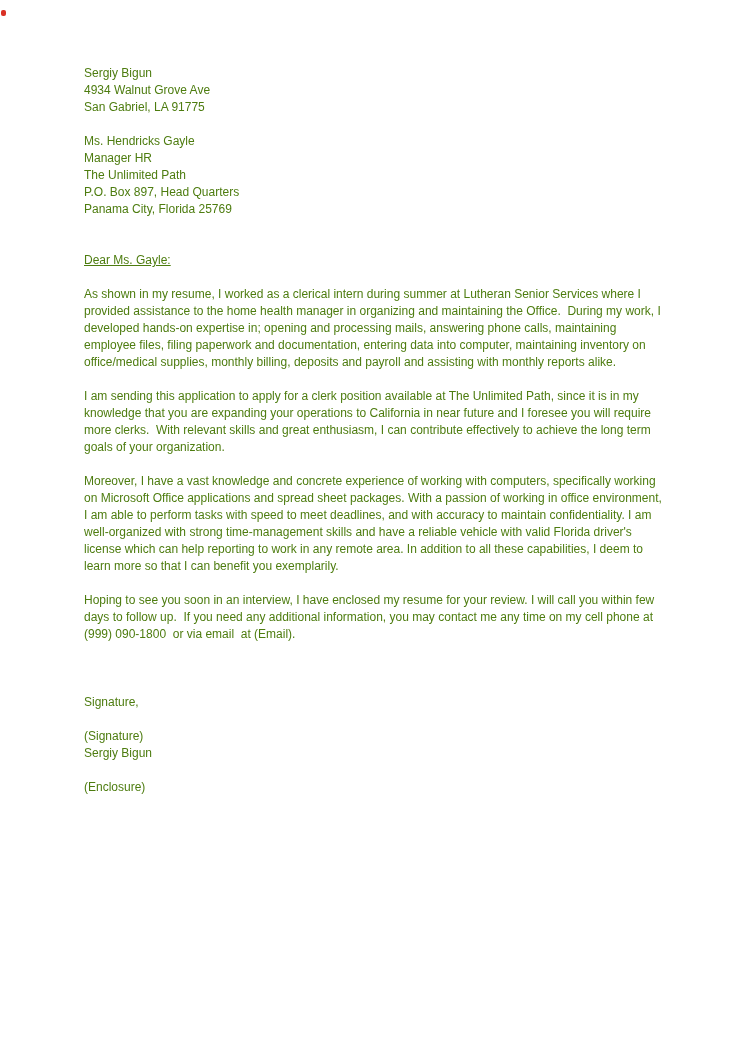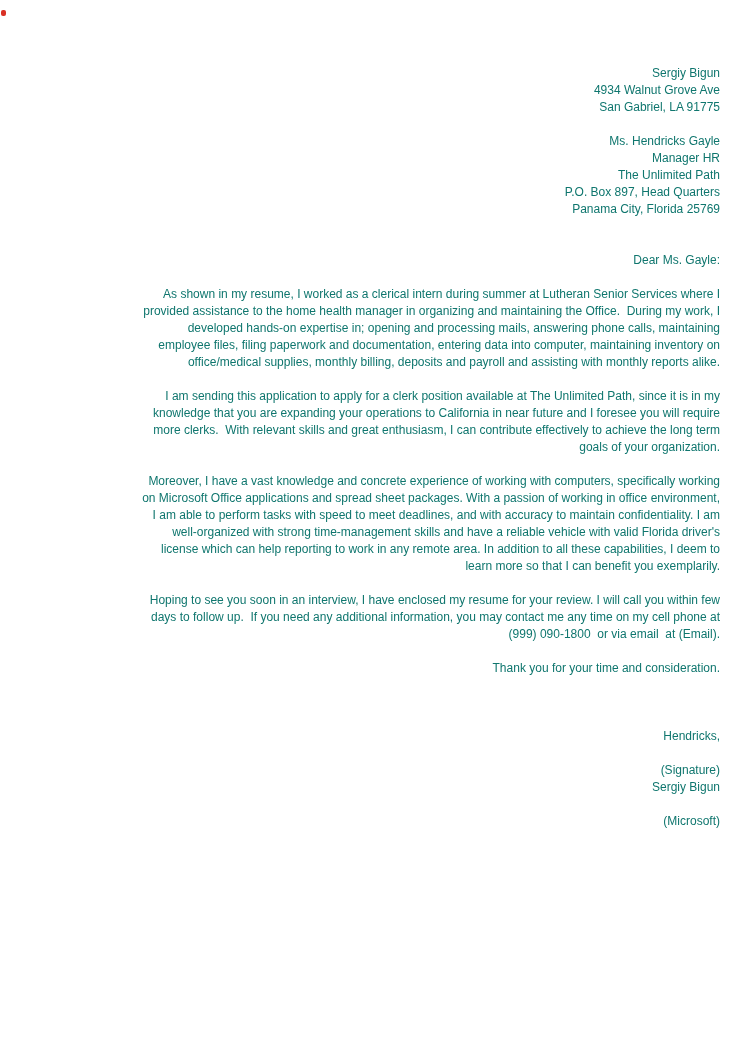--- a/index.html
+++ b/index.html
@@ -23,33 +23,32 @@
     position: absolute;
     left: 1px;
     top: 10px;
     width: 5px;
     height: 6px;
     background: #d93025;
     border-radius: 2px;
   }
   .content {
     position: absolute;
-    left: 70px;
+    left: 84px;
     top: 65px;
     width: 650px;
     font-size: 12px;
     line-height: 17px;
-    color: #0f766e;
-    text-align: right;
+    color: #4d7c0f;
   }
   .block {
     white-space: pre-wrap; 
   }
   .gap1 { margin-top: 17px; }  
-  .gap2 { margin-top: 34px; }  
+  .gap2 { margin-top: 34px; text-decoration: underline; }  
   .gap3 { margin-top: 51px; }  
 </style>
 </head>
 <body>
 
 <div class="page">
 
   <span class="corner-mark"></span>
 
   <div class="content">
@@ -82,23 +81,22 @@
 on Microsoft Office applications and spread sheet packages. With a passion of working in office environment,
 I am able to perform tasks with speed to meet deadlines, and with accuracy to maintain confidentiality. I am
 well-organized with strong time-management skills and have a reliable vehicle with valid Florida driver's
 license which can help reporting to work in any remote area. In addition to all these capabilities, I deem to
 learn more so that I can benefit you exemplarily.</div>
 
     <div class="block gap1">Hoping to see you soon in an interview, I have enclosed my resume for your review. I will call you within few
 days to follow up.  If you need any additional information, you may contact me any time on my cell phone at
 (999) 090-1800  or via email  at (Email).</div>
 
-    <div class="block gap1">Thank you for your time and consideration.</div>
 
-    <div class="block gap3">Hendricks,</div>
+    <div class="block gap3">Signature,</div>
 
     <div class="block gap1">(Signature)
 Sergiy Bigun</div>
 
-    <div class="block gap1">(Microsoft)</div>
+    <div class="block gap1">(Enclosure)</div>
 
   </div>
 </div>
 
 </body></html>

